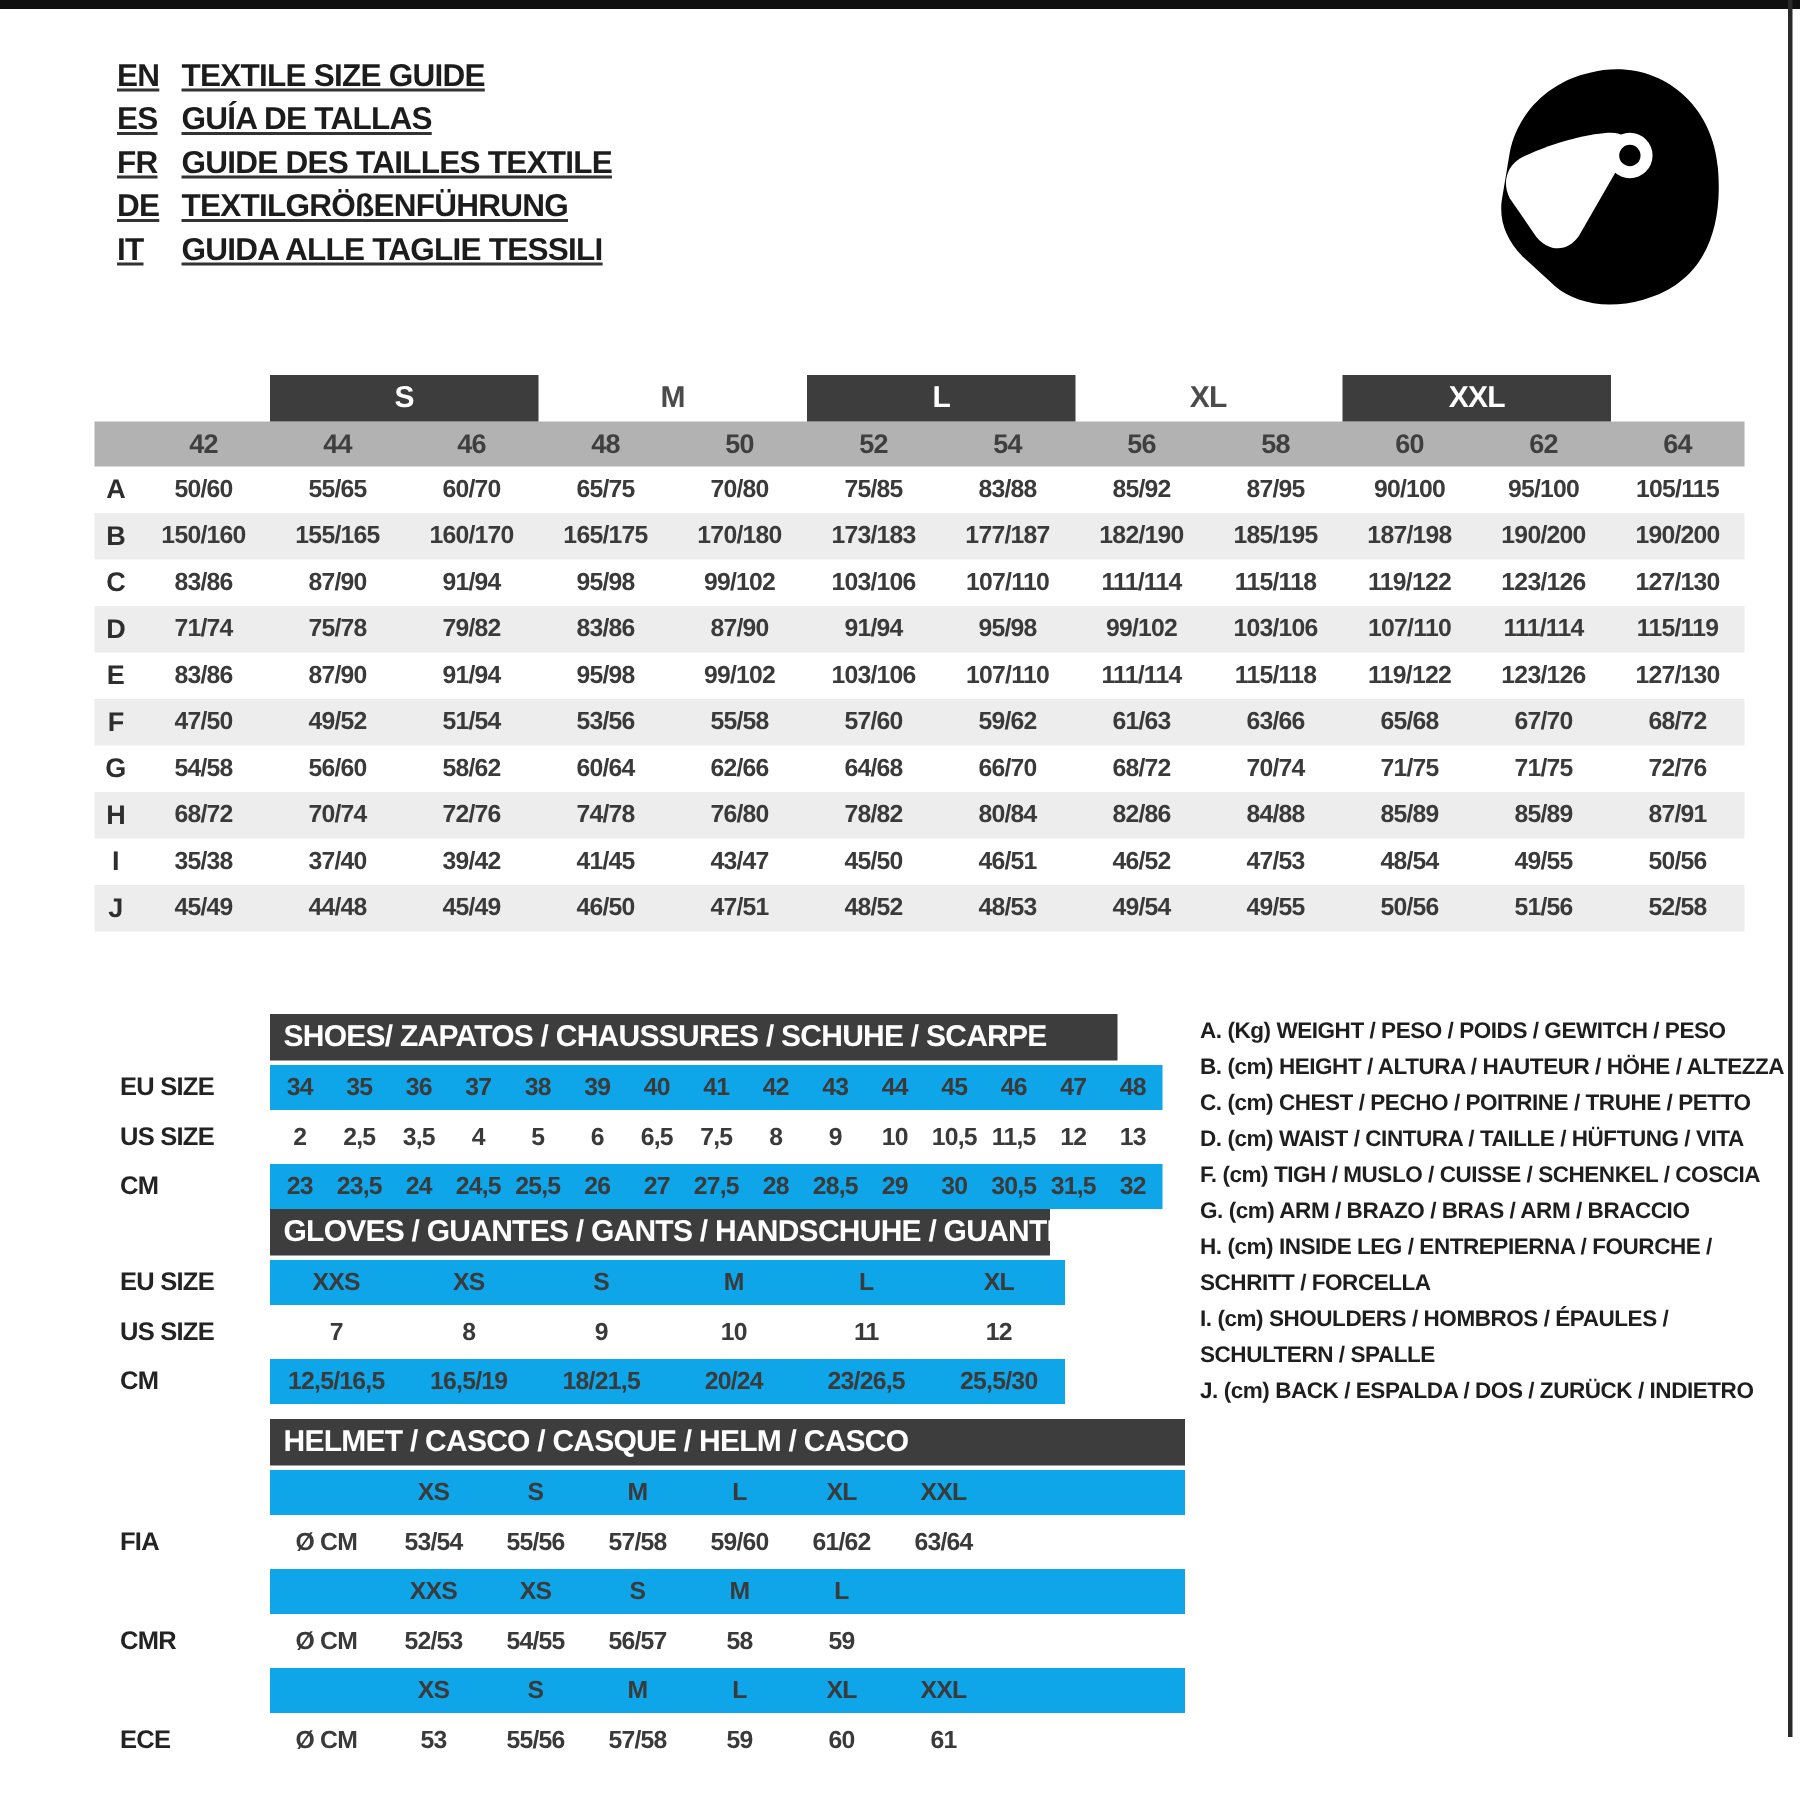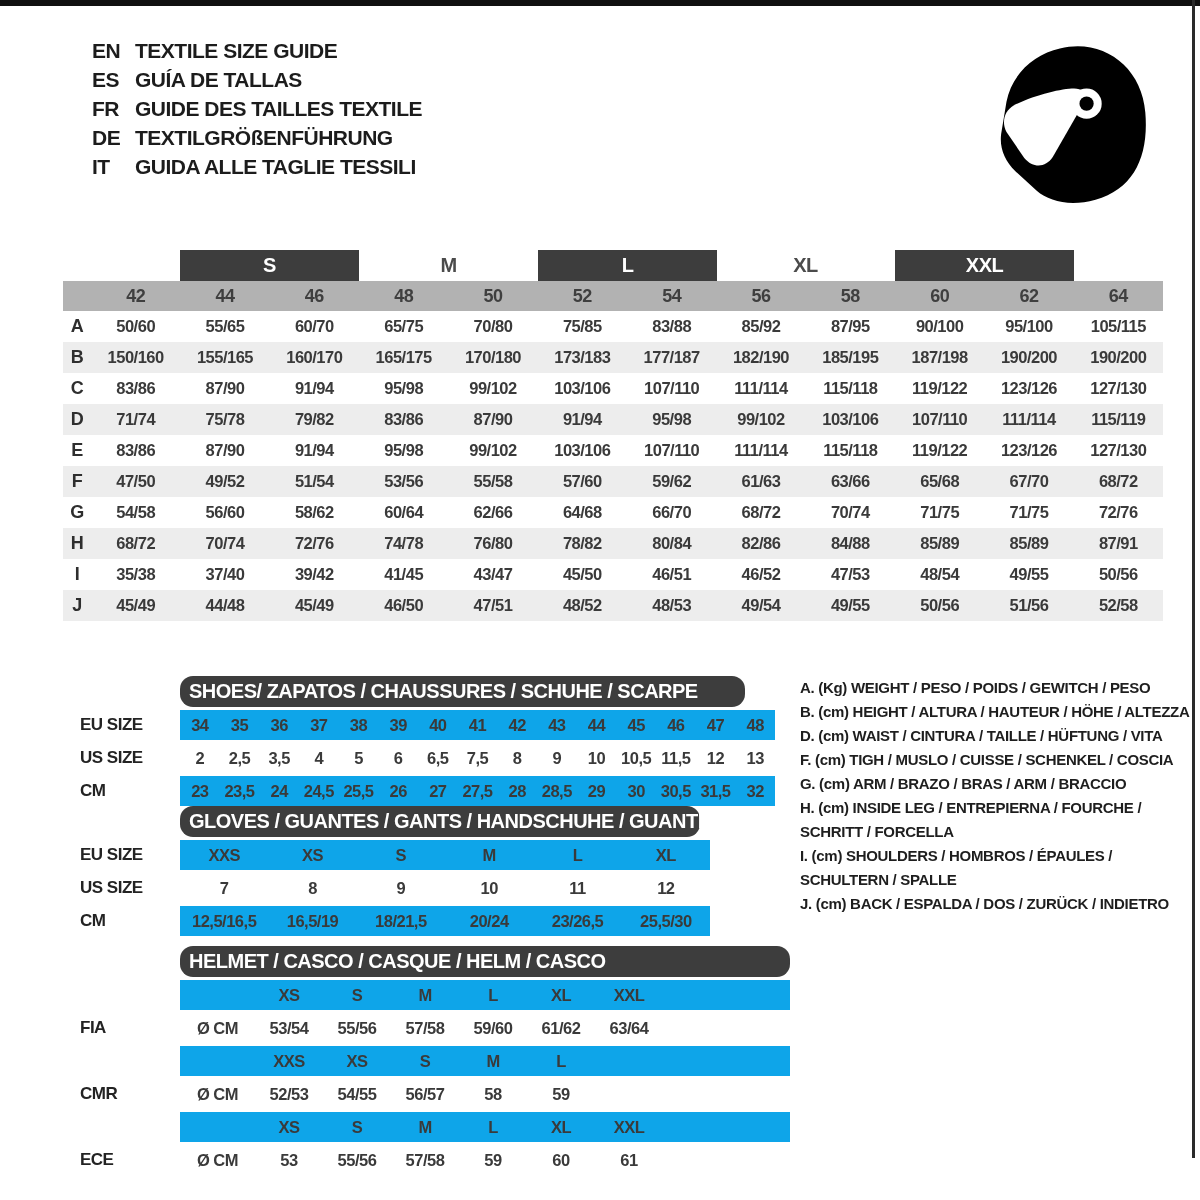--- a/index.html
+++ b/index.html
@@ -7,21 +7,21 @@
     width:1200px;height:1200px;background:#ffffff;overflow:hidden;
     font-family:"Liberation Sans","DejaVu Sans",sans-serif;
     color:#333;letter-spacing:-0.5px;
   }
   .page{position:relative;width:1200px;height:1200px;}
 
   .top-strip{position:absolute;left:0;top:0;width:1200px;height:6px;background:#101010;}
   .right-line{position:absolute;left:1192px;top:0;width:3px;height:1158px;background:#2a2a2a;}
 
   
-  .lang-block{position:absolute;left:92px;top:36px;}
+  .lang-block{position:absolute;left:78px;top:36px;text-decoration:underline;}
   .lang-row{display:flex;height:29px;align-items:center;}
   .lang-code{width:43px;font-weight:700;font-size:21px;color:#1c1c1c;}
   .lang-text{font-weight:700;font-size:21px;color:#1c1c1c;white-space:nowrap;}
 
   
   .helmet-icon{position:absolute;left:978px;top:36px;width:178px;height:178px;}
 
   
   .main-table{position:absolute;left:63px;top:250px;width:1100px;}
   .group-row{position:relative;height:31px;}
@@ -37,21 +37,21 @@
   .size-cell{text-align:center;font-weight:700;font-size:18px;color:#3f3f3f;}
 
   .rows .data-row{display:grid;grid-template-columns:28px repeat(12,1fr);height:31px;align-items:center;}
   .rows .data-row:nth-child(even){background:#ededed;}
   .row-label{text-align:center;font-weight:700;font-size:18px;color:#2e2e2e;}
   .cell{text-align:center;font-weight:700;font-size:16.5px;color:#3a3a3a;white-space:nowrap;}
 
   
   .sub{position:absolute;left:65px;}
   .sub-header{margin-left:115px;height:31px;background:#3d3d3d;color:#fff;display:flex;
-              align-items:center;padding-left:9px;font-weight:700;font-size:20px;white-space:nowrap;border-radius:13px;}
+              align-items:center;padding-left:9px;font-weight:700;font-size:20px;white-space:nowrap;}
   .sub-row{display:flex;height:30px;margin-top:3px;}
   .sub-label{width:115px;display:flex;align-items:center;padding-left:15px;box-sizing:border-box;
              font-weight:700;font-size:17px;color:#232323;text-align:right;}
   .sub-strip{display:grid;align-items:center;height:100%;}
   .strip-gray{background:#0ea5e9;}
   .scell{text-align:center;font-weight:700;font-size:16.5px;color:#3a3a3a;white-space:nowrap;}
 
   .shoes{top:676px;width:710px;}
   .shoes .sub-header{width:556px;}
   .shoes .sub-strip{width:595px;grid-template-columns:repeat(15,1fr);}
@@ -492,20 +492,21 @@
       </div>
     </div>
   </div>
 
   <div class="legend">
 
       <div class="legend-item">A. (Kg) WEIGHT / PESO / POIDS / GEWITCH / PESO</div>
 
       <div class="legend-item">B. (cm) HEIGHT / ALTURA / HAUTEUR / HÖHE / ALTEZZA</div>
 
+      <div class="legend-item">C. (cm) CHEST / PECHO / POITRINE / TRUHE / PETTO</div>
 
       <div class="legend-item">D. (cm) WAIST / CINTURA / TAILLE / HÜFTUNG / VITA</div>
 
 
       <div class="legend-item">F. (cm) TIGH / MUSLO / CUISSE / SCHENKEL / COSCIA</div>
 
       <div class="legend-item">G. (cm) ARM  / BRAZO / BRAS / ARM / BRACCIO</div>
 
       <div class="legend-item">H. (cm) INSIDE LEG / ENTREPIERNA / FOURCHE / SCHRITT / FORCELLA</div>
 

